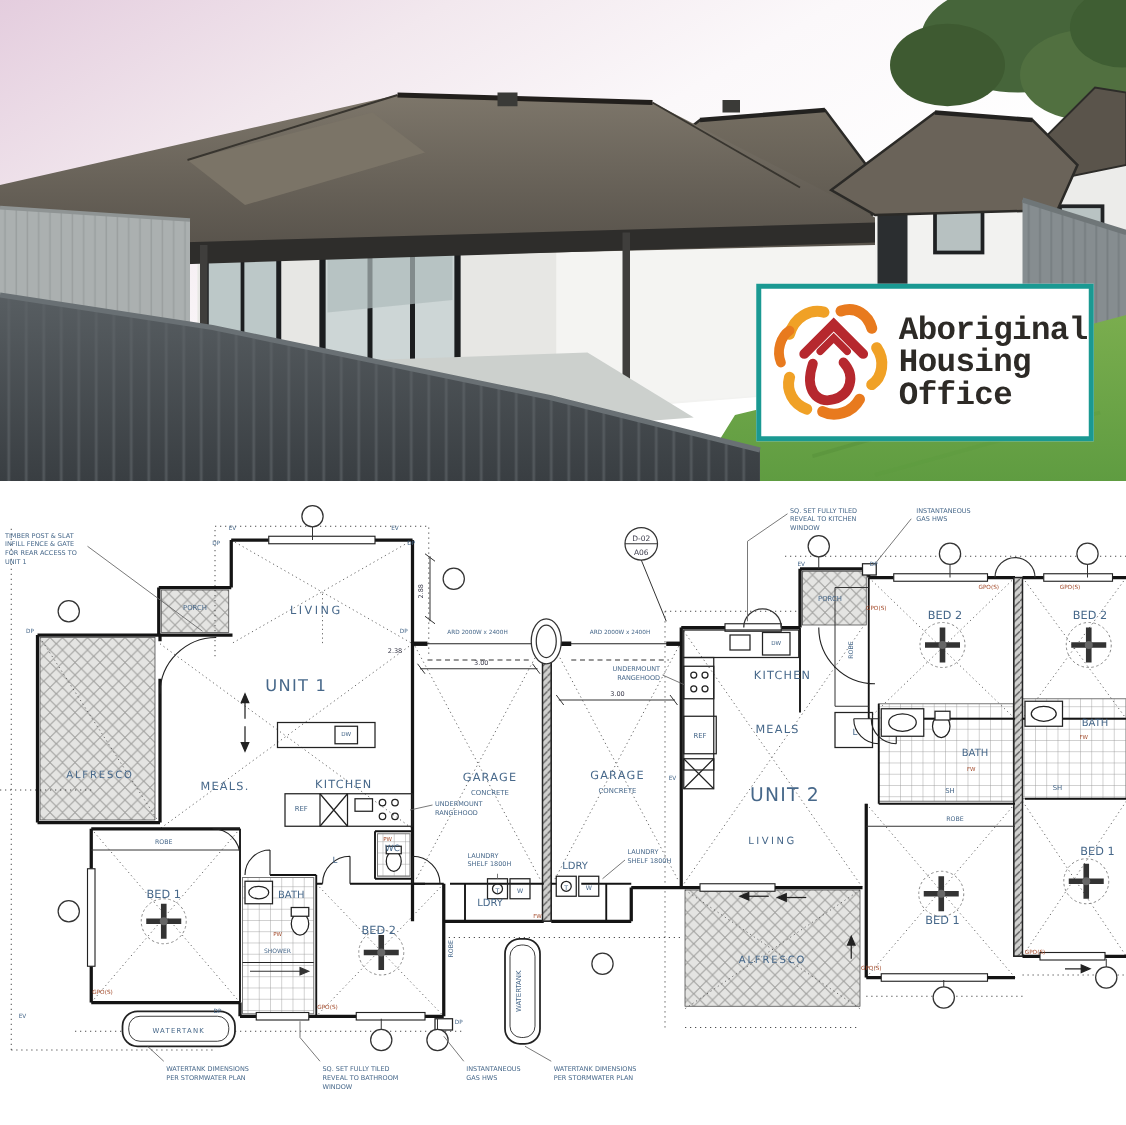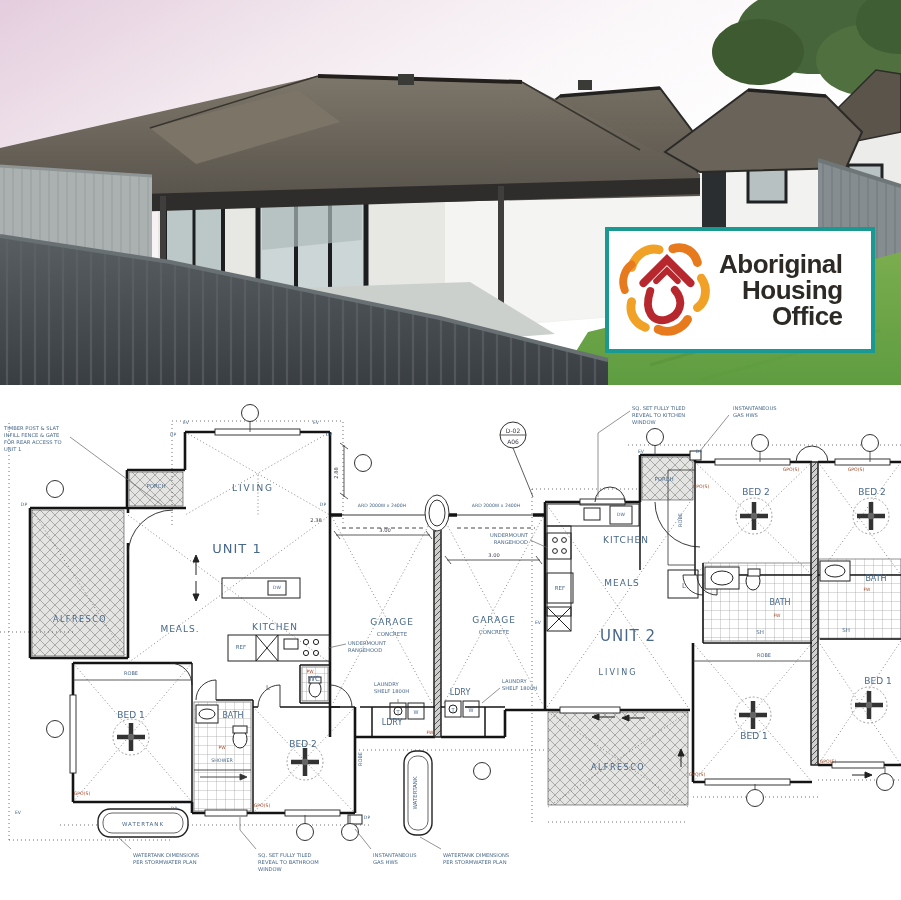--- a/index.html
+++ b/index.html
@@ -4,22 +4,22 @@
 <style>
   html,body{margin:0;padding:0;background:#fff;}
   body{width:901px;height:900px;position:relative;overflow:hidden;font-family:"DejaVu Sans",sans-serif;}
   .render-section{position:absolute;top:0;left:0;width:901px;height:385px;}
   .plan-section{position:absolute;top:385px;left:0;width:901px;height:515px;background:#fff;}
   svg{display:block;}
   svg text{font-family:"DejaVu Sans",sans-serif;}
   .logo-card{position:absolute;left:605px;top:227px;width:270px;height:126px;background:#fff;
     border:4px solid #1a9992;box-sizing:border-box;display:flex;align-items:center;padding:4px 6px;}
   .logo-icon{width:100px;height:108px;flex:0 0 auto;}
-  .logo-text{font-family:Liberation Sans, sans-serif;font-weight:bold;
-    font-size:26px;line-height:1.0;color:#2d2a26;letter-spacing:-0.5px;margin-left:4px;text-align:right;}
+  .logo-text{font-family:Liberation Mono, monospace;font-weight:bold;
+    font-size:26px;line-height:1.0;color:#2d2a26;letter-spacing:-0.5px;margin-left:4px;}
 </style>
 </head>
 <body>
 
 <div class="render-section">
 <svg width="901" height="385" viewBox="0 0 901 385">
   <defs>
     <linearGradient id="sky" x1="0" y1="0" x2="0.75" y2="0.55">
       <stop offset="0" stop-color="#e4cdde"></stop>
           <stop offset="0.35" stop-color="#f2e8ee"></stop>

